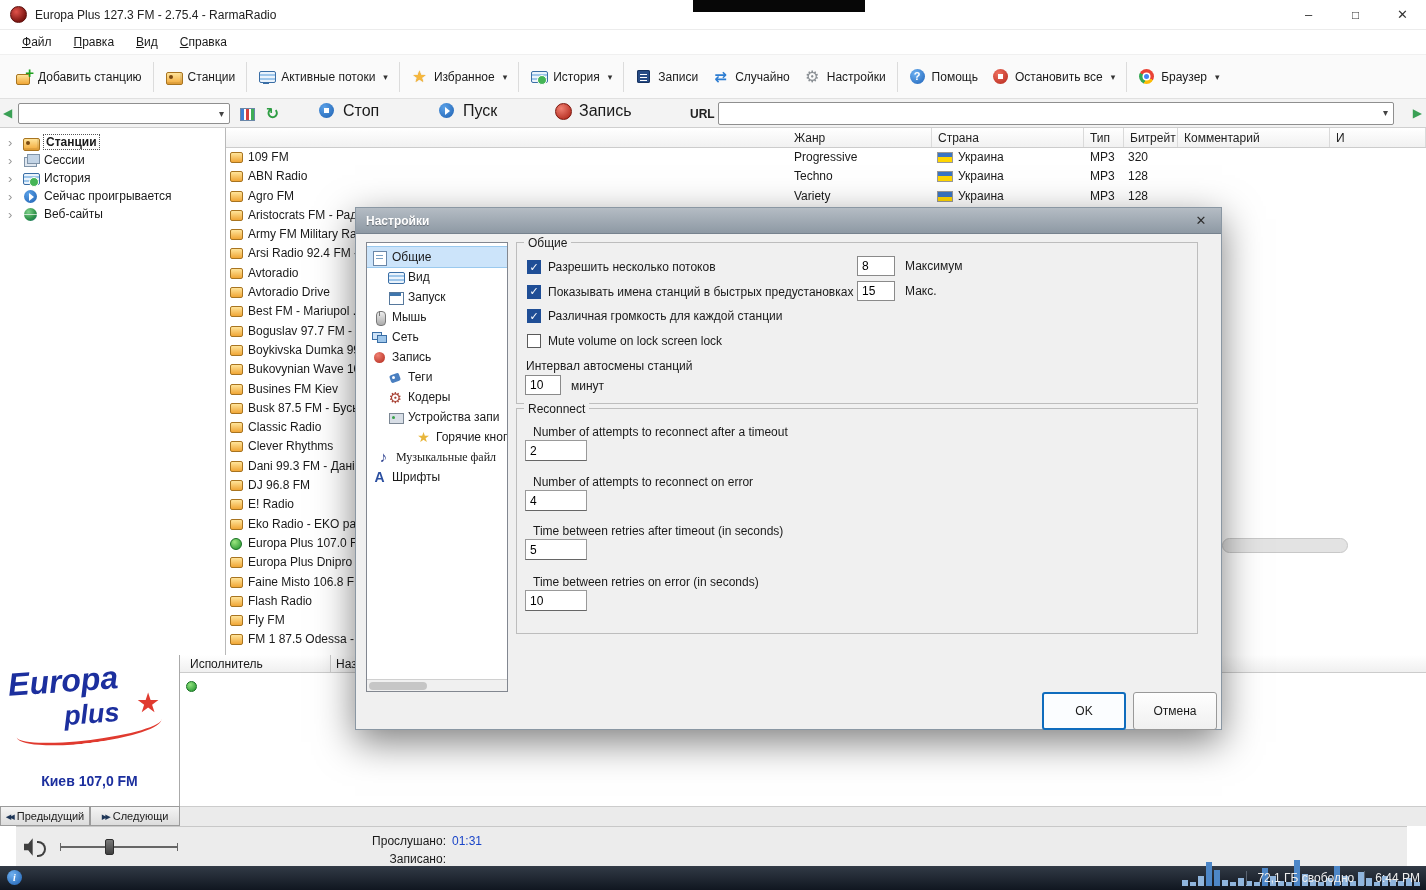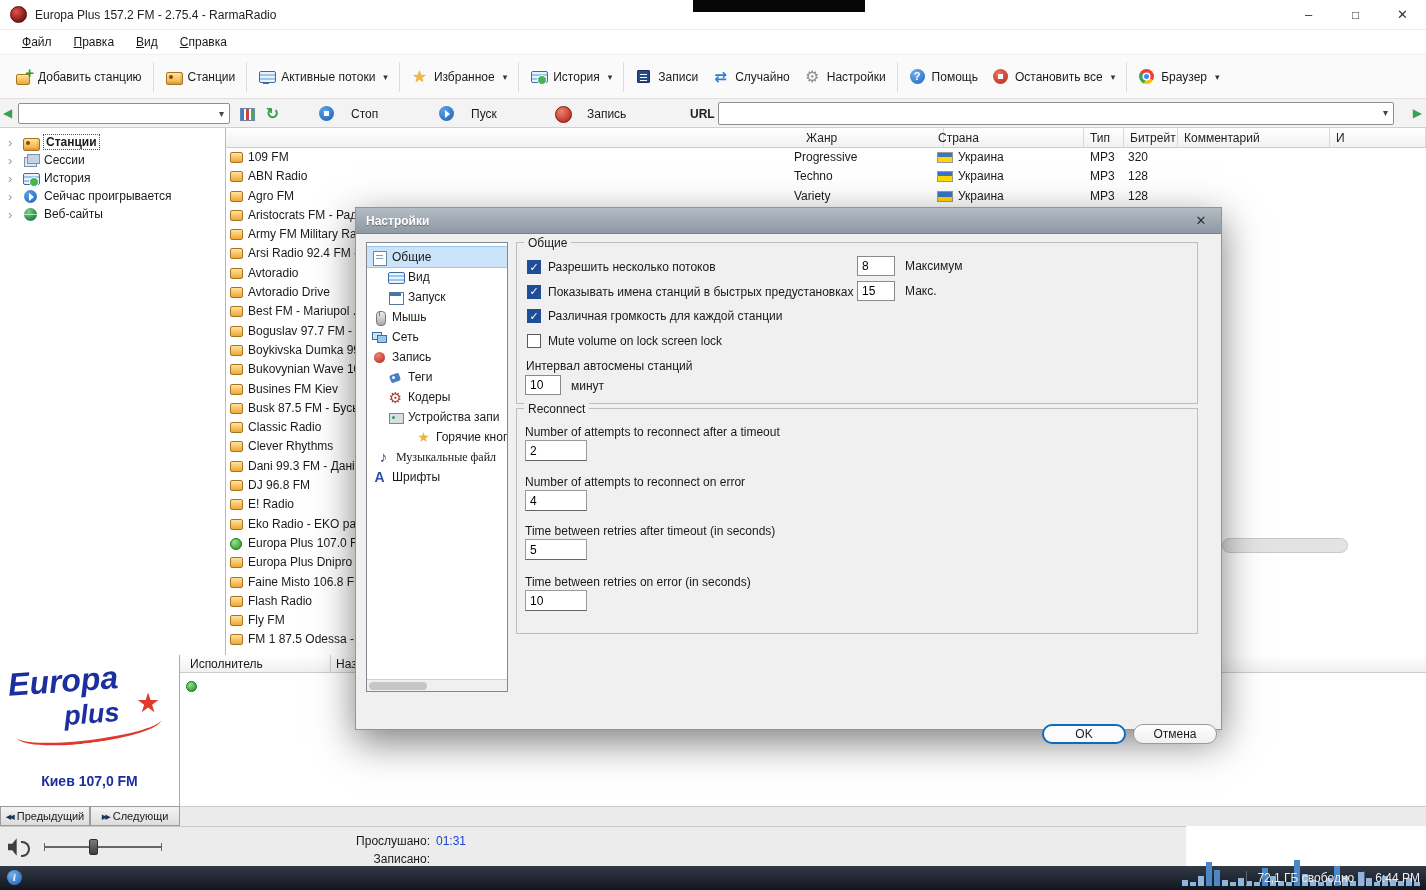--- a/index.html
+++ b/index.html
@@ -83,21 +83,21 @@
 
   
   .toolbar2{position:absolute;left:0;top:99px;right:0;height:29px;background:#f3f3f3;border-bottom:1px solid #cfcfcf}
   .scrollL,.scrollR{position:absolute;top:7px;font-size:12px;color:#3aa055}
   .scrollL{left:3px}.scrollL::before{content:"◀"}
   .scrollR{right:4px}.scrollR::before{content:"▶"}
   .preset-combo{position:absolute;left:18px;top:4px;width:212px;height:21px;background:#fff;border:1px solid #8f8f8f;border-radius:2px}
   .preset-combo::after{content:"▾";position:absolute;right:5px;top:4px;font-size:10px;color:#444}
   .t2-ic-eq{position:absolute;left:238px;top:6px}
   .t2-ic-refresh{position:absolute;left:264px;top:6px}
-  .t2-btn{position:absolute;top:3px;height:23px;display:flex;align-items:center;gap:16px;padding:0 8px;font-size:12px}
+  .t2-btn{position:absolute;top:3px;height:23px;display:flex;align-items:flex-start;gap:8px;padding:0 8px;font-size:16px}
   .t2-stop{left:310px}.t2-play{left:430px}.t2-rec{left:546px}
   .url-label{position:absolute;left:690px;top:8px;font-weight:700;color:#222}
   .url-wrap{position:absolute;left:718px;top:3px;width:676px;height:23px}
   .url-input{width:100%;height:100%;border:1px solid #8f8f8f;border-radius:2px;padding:0 20px 0 6px;font:12px "Liberation Sans","DejaVu Sans",sans-serif}
   .url-caret{position:absolute;right:6px;top:5px;font-size:10px;color:#444}
   .url-caret::before{content:"▾"}
 
   
   .sidebar{position:absolute;left:0;top:128px;width:226px;height:527px;background:#fff;border-right:1px solid #b9b9b9;padding-top:5px;overflow:hidden}
   .tree-item{display:flex;align-items:center;gap:5px;height:18px;padding-left:8px;white-space:nowrap}
@@ -136,23 +136,23 @@
   .gb-title{position:absolute;top:-7px;left:7px;background:#f0f0f0;padding:0 4px}
   .cb-row{position:absolute;left:10px;right:8px;height:22px;display:flex;align-items:center;gap:7px}
   .cb{width:14px;height:14px;border:1px solid #5a5a5a;background:#fff;flex:none;display:inline-flex;align-items:center;justify-content:center}
   .cb.checked{background:#1f4e96;border-color:#1f4e96;color:#fff;font-size:11px}
   .cb.checked::before{content:"✓";font-weight:700}
   .mini-input{position:absolute;left:330px;top:0;width:38px;height:20px;border:1px solid #8a8a8a;background:#fff;padding:0 4px;font:12px "Liberation Sans","DejaVu Sans",sans-serif}
   .mini-label{position:absolute;left:378px;top:3px}
   .interval-label{position:absolute;left:9px;top:116px}
   .interval-input{position:absolute;left:8px;top:132px;width:36px;height:20px;border:1px solid #8a8a8a;background:#fff;padding:0 4px;font:12px "Liberation Sans","DejaVu Sans",sans-serif}
   .interval-unit{position:absolute;left:54px;top:136px}
-  .rc-label{position:absolute;left:8px;white-space:nowrap}
+  .rc-label{position:absolute;left:16px;white-space:nowrap}
   .rc-input{position:absolute;left:8px;width:62px;height:21px;border:1px solid #999;border-bottom-color:#666;background:#fff;padding:0 4px;font:12px "Liberation Sans","DejaVu Sans",sans-serif}
-  .btn{position:absolute;top:516px;width:84px;height:20px;display:flex;align-items:center;justify-content:center;background:linear-gradient(#fefefe,#f0f0f0);border:1px solid #999;border-radius:10px}
+  .btn{position:absolute;top:484px;width:84px;height:38px;display:flex;align-items:center;justify-content:center;background:linear-gradient(#fefefe,#f0f0f0);border:1px solid #999;border-radius:3px}
   .btn.primary{left:686px;border:2px solid #0f6cbd;background:#fbfdff}
   .btn.cancel{left:777px}
 
   
   .bottom{position:absolute;left:0;top:655px;width:1426px;height:151px;background:#fff}
   .logo-box{position:absolute;left:0;top:0;width:180px;height:151px;background:#fff;border-right:1px solid #aaa;overflow:hidden}
   .logo-europa{position:absolute;left:8px;top:8px;font-style:italic;font-weight:700;font-size:32px;color:#1c2f9e;transform:rotate(-4deg)}
   .logo-plus{position:absolute;left:64px;top:44px;font-style:italic;font-weight:700;font-size:27px;color:#1c2f9e;transform:rotate(-4deg)}
   .logo-star{position:absolute;left:136px;top:32px;color:#e03a2f;font-size:27px}
   .logo-star::before{content:"★"}
@@ -164,21 +164,21 @@
   .ap-divider{position:absolute;left:150px;top:0;width:1px;height:18px;background:#ccc}
   .ap-col2{position:absolute;left:156px;top:2px}
   .green-dot{position:absolute;left:6px;top:26px;width:11px;height:11px;border-radius:50%;background:radial-gradient(circle at 35% 30%,#8fe27d,#1d8f2a);border:1px solid #157020}
 
   .navrow{position:absolute;left:0;top:806px;width:180px;height:20px;display:flex;z-index:2}
   .nav-btn{flex:1;display:flex;align-items:center;justify-content:center;gap:4px;background:linear-gradient(#f4f4f4,#dcdcdc);border:1px solid #9b9b9b;font-size:11px;color:#222;white-space:nowrap;overflow:hidden}
   .prev-ic::before{content:"◂◂";letter-spacing:-2px;color:#1d3557;font-size:11px}
   .next-ic::before{content:"▸▸";letter-spacing:-2px;color:#1d3557;font-size:11px}
   .navrow-rest{position:absolute;left:180px;top:806px;right:0;height:20px;background:#ebebeb;border-top:1px solid #ccc}
 
-  .playerrow{position:absolute;left:0;top:826px;width:1186px;height:40px;background:#ececec;border-top:1px solid #c8c8c8}
+  .playerrow{position:absolute;left:16px;top:826px;width:1391px;height:40px;background:#ececec;border-top:1px solid #c8c8c8}
   .speaker{position:absolute;left:8px;top:11px;width:22px;height:18px}
   .speaker::before{content:"";position:absolute;left:0;top:0;width:14px;height:18px;background:#3f3f3f;clip-path:polygon(0 32%,30% 32%,62% 2%,62% 98%,30% 68%,0 68%)}
   .speaker::after{content:"";position:absolute;left:13px;top:3px;width:7px;height:12px;border:2px solid #3f3f3f;border-left:none;border-radius:0 9px 9px 0}
   .vol-track{position:absolute;left:44px;top:19px;width:118px;height:2px;background:#666}
   .vol-track::before,.vol-track::after{content:"";position:absolute;top:-3px;width:1px;height:8px;background:#666}
   .vol-track::before{left:0}.vol-track::after{right:0}
   .vol-handle{position:absolute;top:-7px;width:9px;height:16px;background:linear-gradient(#7a7a7a,#3f3f3f);border:1px solid #2e2e2e;border-radius:2px}
   .listened-label,.recorded-label{position:absolute;left:300px;width:130px;text-align:right}
   .listened-label{top:7px}
   .listened-value{position:absolute;left:436px;top:7px}
@@ -191,21 +191,21 @@
   .status-right{position:absolute;right:6px;top:866px;height:24px;display:flex;align-items:center;gap:10px;color:#eee;z-index:6}
   .status-sep{width:1px;height:14px;background:#5a6472}
 </style>
 </head>
 <body>
 
 <div class="window">
 
   <div class="titlebar">
     <span class="app-icon"></span>
-    <span class="title-text">Europa Plus 157.2 FM - 2.75.4 - RarmaRadio</span>
+    <span class="title-text">Europa Plus 127.3 FM - 2.75.4 - RarmaRadio</span>
     <div class="win-controls">
       <div class="win-btn min"></div>
       <div class="win-btn max"></div>
       <div class="win-btn cls"></div>
     </div>
   </div>
   <div class="top-artifact"></div>
 
   <div class="menubar">
       <div class="menu-item"><u>Ф</u>айл</div>
@@ -320,21 +320,21 @@
         <span class="icn icn-nowplaying"></span>
         <span class="tree-label">Сейчас проигрывается</span>
       </div>
       <div class="tree-item">
         <span class="chev"></span>
         <span class="icn icn-websites"></span>
         <span class="tree-label">Веб-сайты</span>
       </div>
     </div>
   <div class="list-header">
-      <div class="hcell" style="left: 562px; width: 144px; margin-left: 12px;">
+      <div class="hcell" style="left: 562px; width: 144px;">
         <span>Жанр</span>
       </div>
       <div class="hcell" style="left: 706px; width: 152px;">
         <span>Страна</span>
       </div>
       <div class="hcell" style="left: 858px; width: 40px;">
         <span>Тип</span>
       </div>
       <div class="hcell" style="left: 898px; width: 54px;">
         <span>Битрейт</span>

